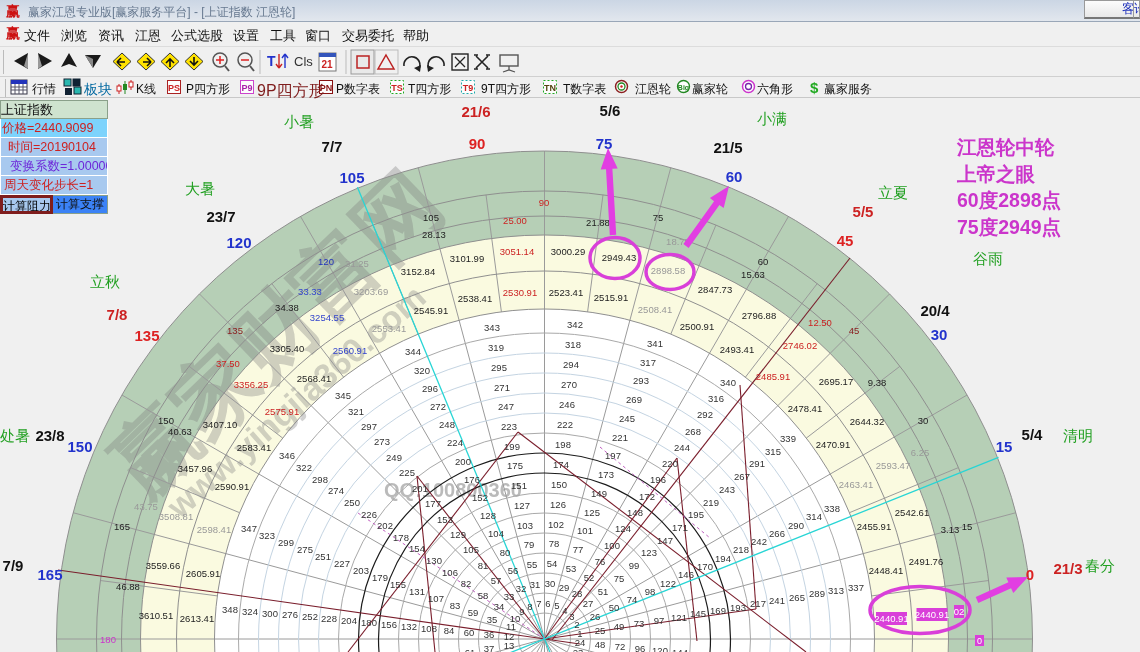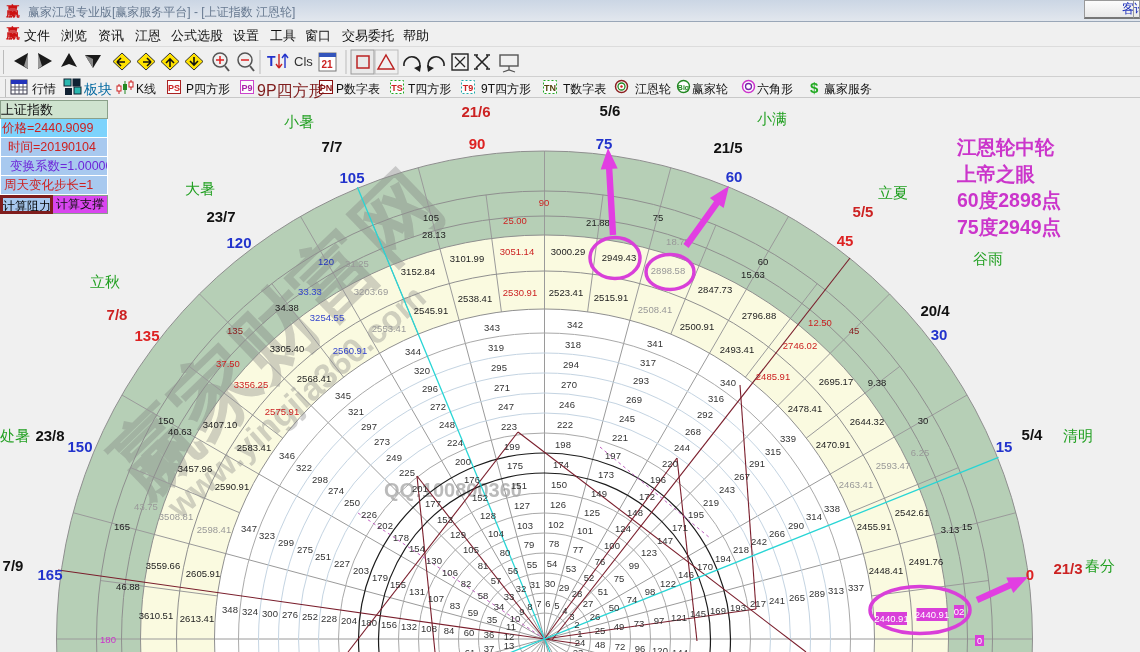--- a/index.html
+++ b/index.html
@@ -596,14 +596,14 @@
 <span class="abs" style="left:824px;top:3px;font-size:12px;color:#111">赢家服务</span>
 </div>
 <div class="abs" style="left:0;top:100px;width:108px;background:#fff">
 <div style="height:19px;background:#cfe3cf;border:1px solid #8aa08a;font-size:13px;line-height:18px;color:#111">上证指数</div>
 <div style="height:19px;background:#7dd3fc;border:1px solid #fff;border-top:none;font-size:12.5px;line-height:18px;color:#c22;white-space:nowrap;overflow:hidden;padding-left:1px">价格=2440.9099</div>
 <div style="height:19px;background:#a8c9ef;border:1px solid #fff;border-top:none;font-size:12.5px;line-height:18px;color:#c22;white-space:nowrap;overflow:hidden;padding-left:7px">时间=20190104</div>
 <div style="height:19px;background:#a8c9ef;border:1px solid #fff;border-top:none;font-size:12.5px;line-height:18px;color:#6d28d9;white-space:nowrap;overflow:hidden;padding-left:9px">变换系数=1.00000</div>
 <div style="height:19px;background:#a8c9ef;border:1px solid #fff;border-top:none;font-size:12.5px;line-height:18px;color:#c22;white-space:nowrap;overflow:hidden;padding-left:3px">周天变化步长=1</div>
 <div style="height:19px;display:flex;white-space:nowrap">
 <div style="width:53px;background:#a8c9ef;border:3px solid #7f1d1d;font-size:12px;line-height:17px;color:#000000;text-align:center;overflow:hidden">计算阻力</div>
-<div style="width:55px;background:#d946ef;border:1px solid #8aa08a;border-left:none;font-size:12px;line-height:17px;color:#111;text-align:center;overflow:hidden">计算支撑</div>
+<div style="width:55px;background:#3b82f6;border:1px solid #8aa08a;border-left:none;font-size:12px;line-height:17px;color:#111;text-align:center;overflow:hidden">计算支撑</div>
 </div>
   </div>
 </body></html>

